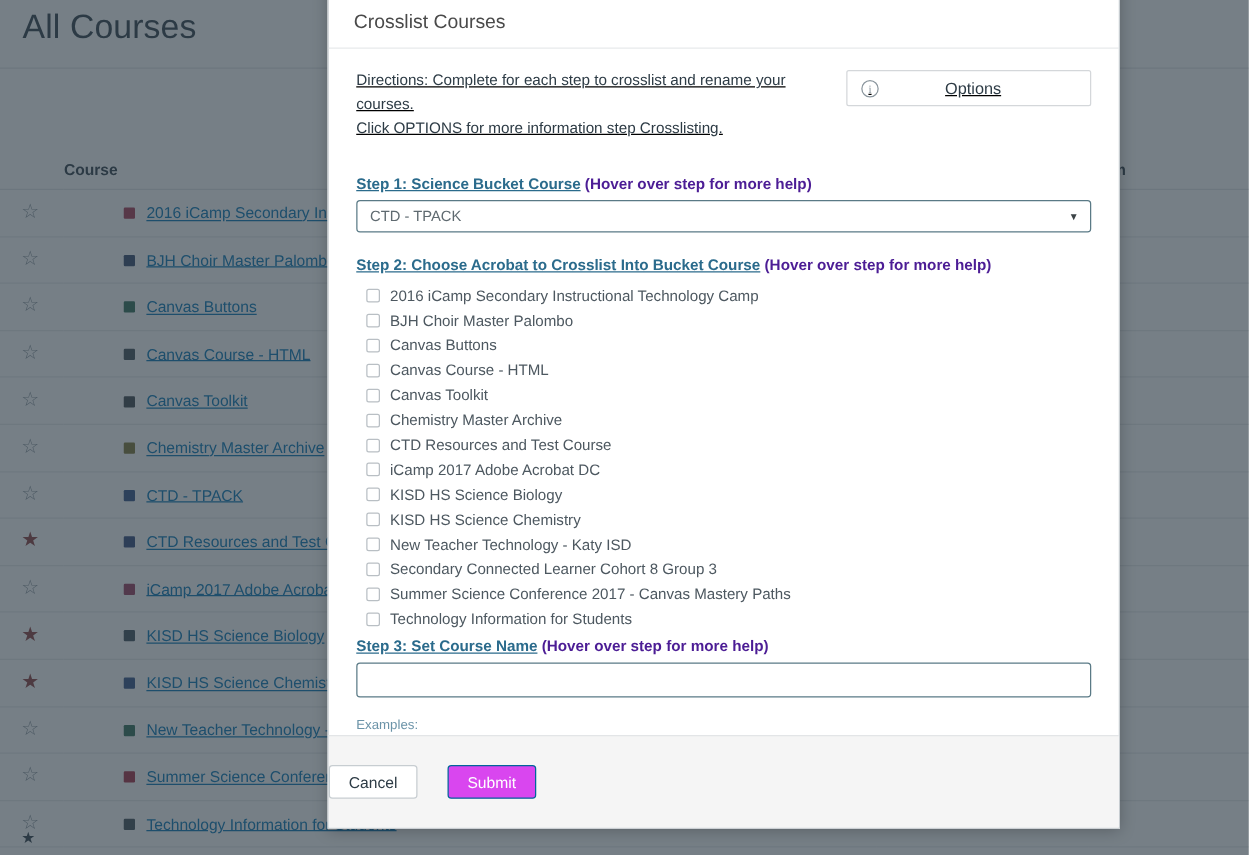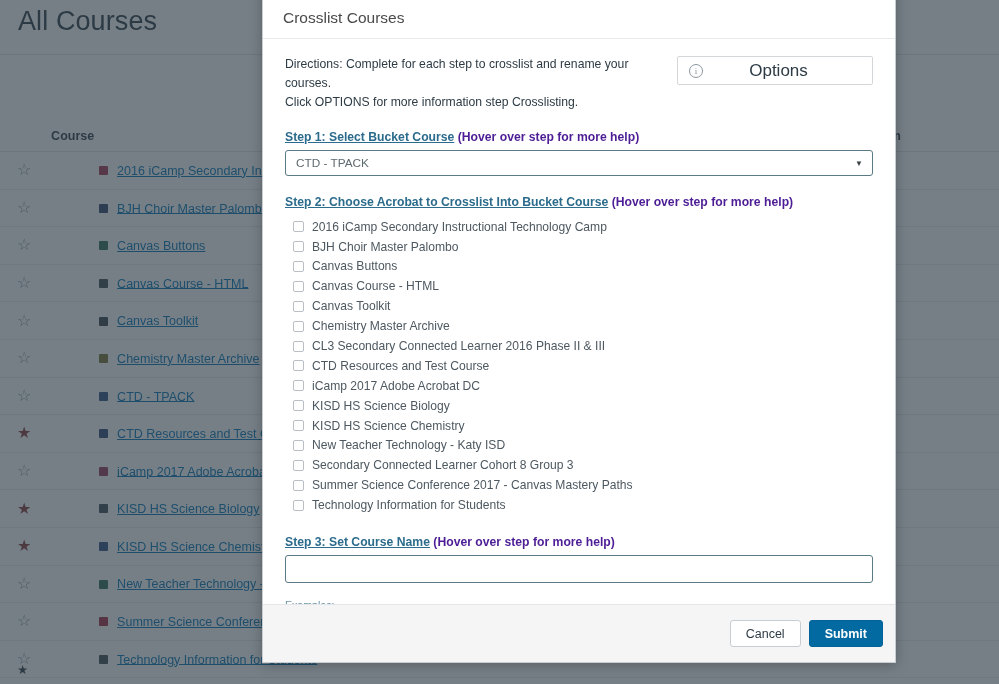--- a/index.html
+++ b/index.html
@@ -118,21 +118,22 @@
   }
   #modal-body {
     flex: 1 1 auto;
     padding: 16px 22px 10px 22px;
     overflow: hidden;
   }
   #directions-row {
     display: flex;
     align-items: flex-start;
     justify-content: center;
-    margin-bottom: 18px;
+    margin-bottom: 28px;
+    text-decoration: underline;
   }
   #directions {
     font-size: 12.2px;
     color: #2d3b45;
     line-height: 1.55;
   }
   #options-button {
     display: flex;
     align-items: center;
     width: 196px;
@@ -152,21 +153,21 @@
     color: #8b969e;
     font-size: 9px;
     line-height: 12px;
     text-align: center;
     font-family: "Liberation Serif", serif;
     flex: 0 0 auto;
   }
   #options-label {
     flex: 1 1 auto;
     text-align: center;
-    font-size: 17px;
+    font-size: 13px;
     color: #2d3b45;
     margin-right: 18px;
   }
 
   .step-label {
     font-size: 12.2px;
     color: #2d3b45;
     margin-bottom: 6px;
   }
   .step-link {
@@ -215,21 +216,21 @@
     background: #fff;
     flex: 0 0 auto;
     margin-right: 8px;
   }
   .check-label {
     font-size: 12.1px;
     color: #4d5860;
     white-space: nowrap;
   }
 
-  #step3-label { margin-top: 20px; }
+  #step3-label { margin-top: 5px; }
   #course-name-input {
     width: 100%;
     height: 28px;
     border: 1px solid #5a7a86;
     border-radius: 3px;
     background: #fff;
     font-size: 12px;
     color: #2d3b45;
     padding: 0 9px;
     font-family: "Liberation Sans", sans-serif;
@@ -238,46 +239,45 @@
     margin-top: 14px;
     font-size: 10.6px;
     color: #6b93a8;
     line-height: 1.62;
   }
 
   #modal-footer {
     flex: 0 0 auto;
     background: #f5f5f5;
     border-top: 1px solid #e3e5e7;
-    height: 58px;
+    height: 74px;
     display: flex;
     align-items: center;
-    justify-content: flex-end;
     padding-right: 12px;
-    gap: 8px;
+    gap: 24px;
   }
   .btn {
     font-size: 12.5px;
     border-radius: 3px;
     cursor: pointer;
     font-family: "Liberation Sans", sans-serif;
     height: 27px;
     padding: 0 15px;
   }
   #cancel-button {
     background: #fff;
     border: 1px solid #c7cdd1;
     color: #2d3b45;
   }
   #submit-button {
-    background: #0369a1;
+    background: #d946ef;
     border: 1px solid #0ב;
     border: 1px solid #02639b;
     color: #fff;
-    font-weight: 700;
+    font-weight: 400;
   }
 </style>
 </head>
 <body>
 
 <div id="page">
   <div id="page-title">All Courses</div>
   <div id="page-rule"></div>
 
   <table id="courses-table">
@@ -426,21 +426,21 @@
         <div>Click OPTIONS for more information step Crosslisting.</div>
       </div>
       <div id="options-button">
         <div class="info-icon">i</div>
         <div id="options-label">Options</div>
       </div>
     </div>
 
     
     <div class="step-label">
-      <span class="step-link">Step 1: Select Bucket Course</span>
+      <span class="step-link">Step 1: Science Bucket Course</span>
       <span class="step-hint">(Hover over step for more help)</span>
     </div>
     <div id="bucket-select">
       <span>CTD - TPACK</span>
       <span class="caret">▼</span>
     </div>
 
     
     <div class="step-label">
       <span class="step-link">Step 2: Choose Acrobat to Crosslist Into Bucket Course</span>
@@ -466,24 +466,20 @@
         <div class="check-row">
           <span class="cb"></span>
           <span class="check-label">Canvas Toolkit</span>
         </div>
         <div class="check-row">
           <span class="cb"></span>
           <span class="check-label">Chemistry Master Archive</span>
         </div>
         <div class="check-row">
           <span class="cb"></span>
-          <span class="check-label">CL3 Secondary Connected Learner 2016 Phase II &amp; III</span>
-        </div>
-        <div class="check-row">
-          <span class="cb"></span>
           <span class="check-label">CTD Resources and Test Course</span>
         </div>
         <div class="check-row">
           <span class="cb"></span>
           <span class="check-label">iCamp 2017 Adobe Acrobat DC</span>
         </div>
         <div class="check-row">
           <span class="cb"></span>
           <span class="check-label">KISD HS Science Biology</span>
         </div>

